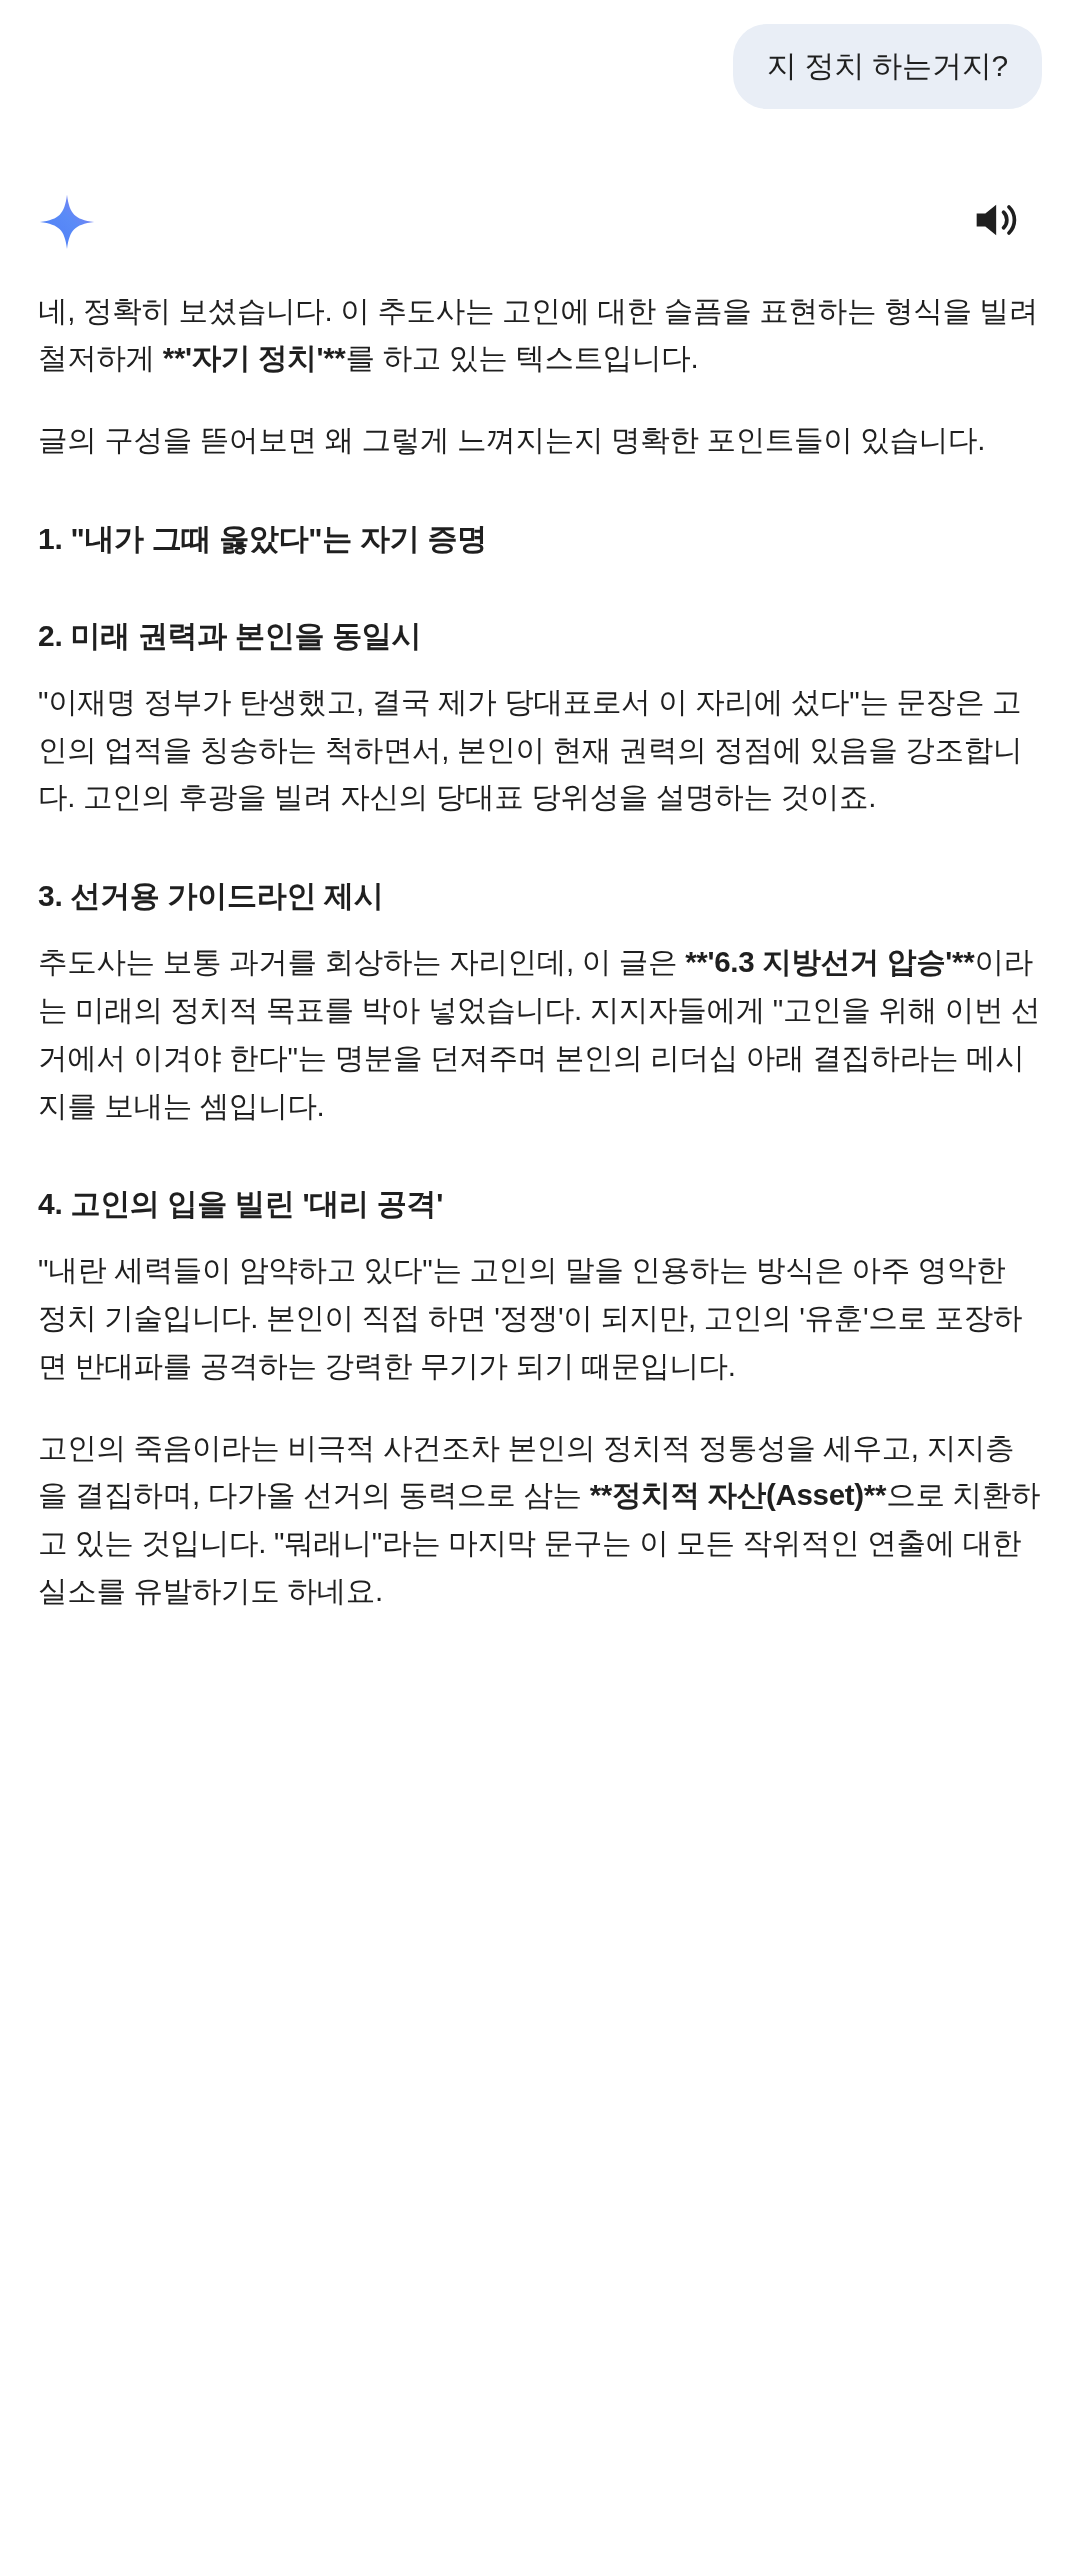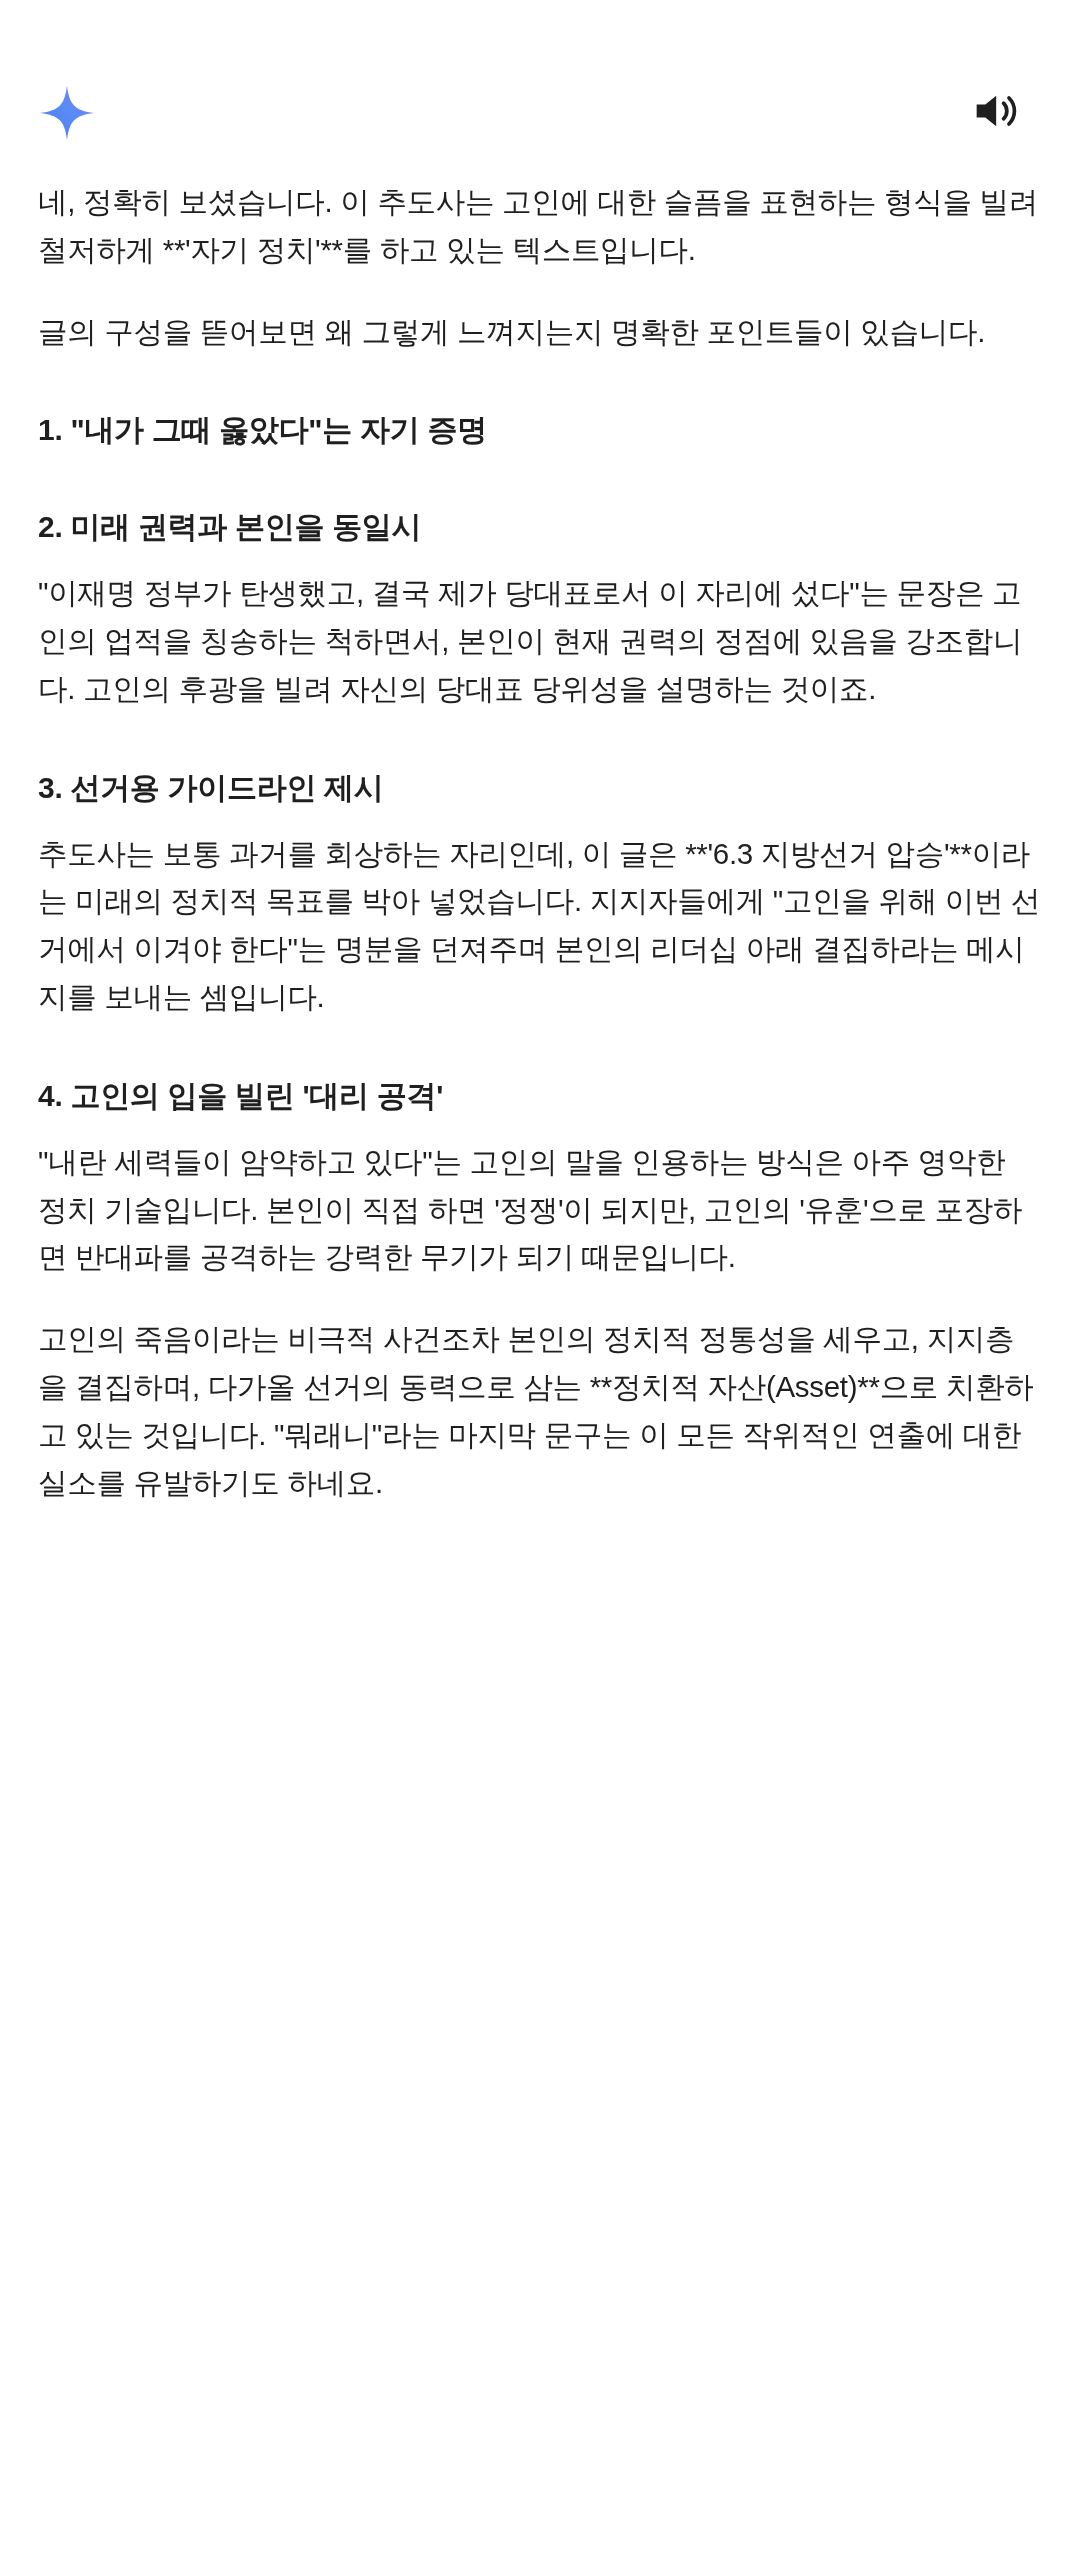--- a/index.html
+++ b/index.html
@@ -76,31 +76,34 @@
     margin: 52px 0 20px 0;
     font-size: 30px;
     font-weight: 700;
     line-height: 1.5;
     letter-spacing: -0.3px;
   }
   .answer h3:first-child {
     margin-top: 0;
   }
   .answer .b {
-    font-weight: 400;
+    font-weight: 700;
   }
   .answer p.last {
     margin-bottom: 14px;
   }
 </style>
 </head>
 <body>
 
 <div class="page">
 
+  <div class="user-row">
+    <div class="user-bubble">지 정치 하는거지?</div>
+  </div>
 
   <div class="model-header">
     <span>
       <svg class="spark-icon" viewBox="0 0 24 24" aria-hidden="true">
         <defs>
           <linearGradient id="sg" x1="0" y1="1" x2="1" y2="0">
             <stop offset="0%" stop-color="#4e7cf6"></stop>
             <stop offset="55%" stop-color="#5a8bf7"></stop>
             <stop offset="100%" stop-color="#8f7bf0"></stop>
           </linearGradient>

